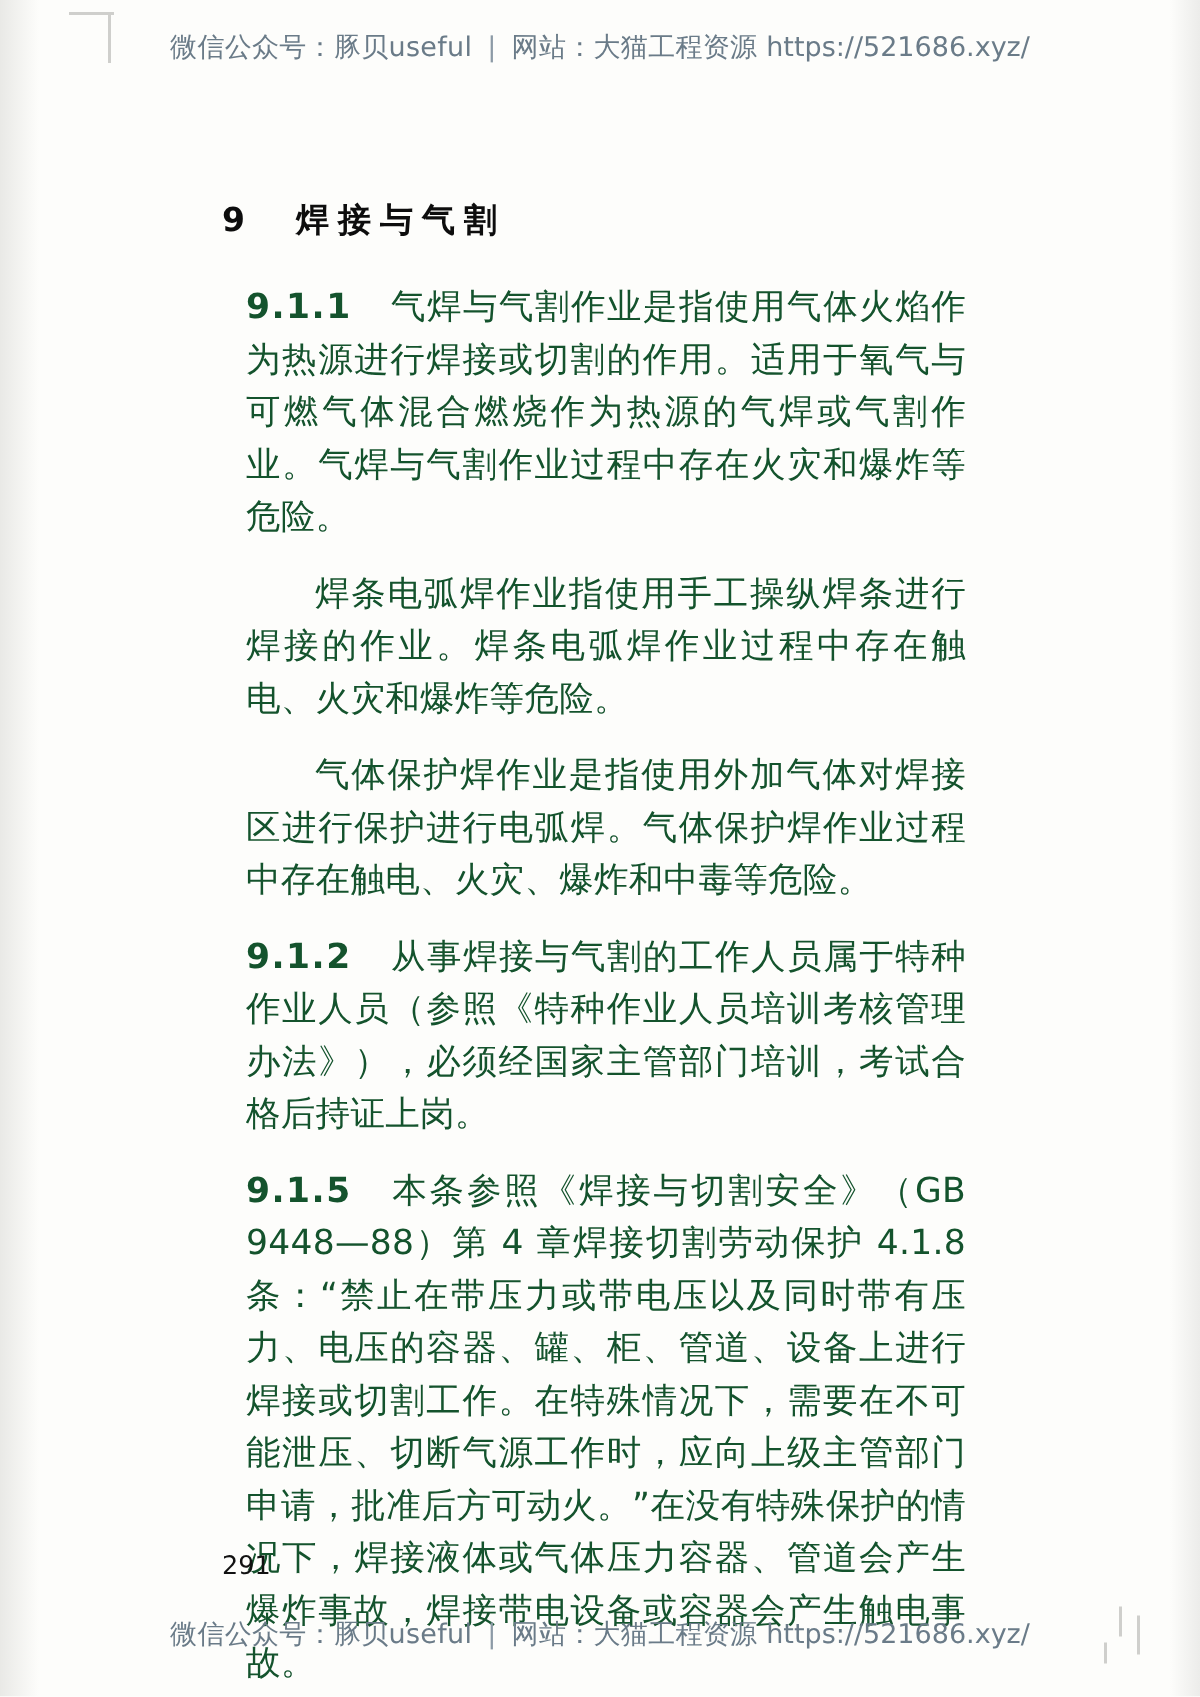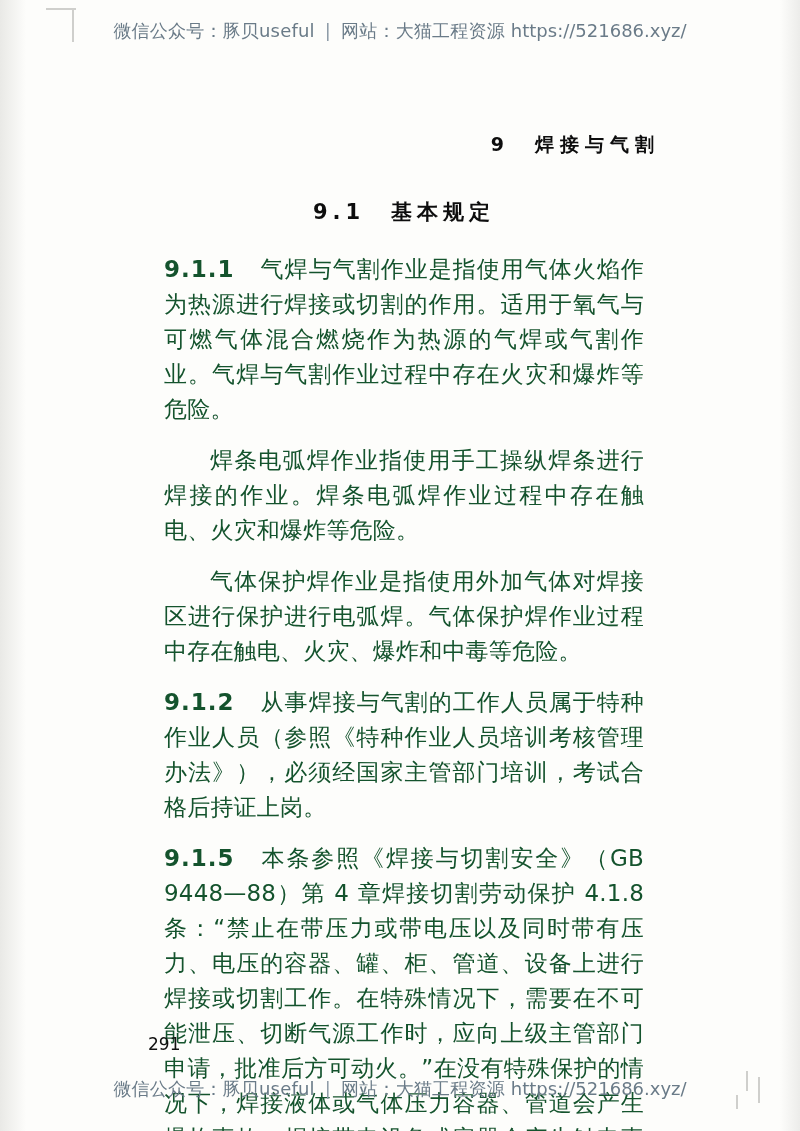--- a/index.html
+++ b/index.html
@@ -73,22 +73,22 @@
   .content {
     position: absolute;
     left: 148px;
     top: 132px;
     width: 512px;
   }
 
   h1.chapter-title {
     font-family: "DejaVu Sans", "Liberation Sans", sans-serif;
     font-weight: bold;
-    font-size: 19px;
-    text-align: right;
+    font-size: 22px;
+    text-align: left;
     margin: 0 0 0 0;
     letter-spacing: 6px;
     color: #0d0d0d;
   }
   h2.section-title {
     font-family: "DejaVu Sans", "Liberation Sans", sans-serif;
     font-weight: bold;
     font-size: 21px;
     text-align: center;
     margin: 40px 0 0 0;
@@ -143,21 +143,20 @@
   <span class="scan-mark mark-br-1"></span>
   <span class="scan-mark mark-br-2"></span>
   <span class="scan-mark mark-br-3"></span>
 
   <div class="watermark watermark-top">
     <span class="wm-seg">微信公众号：</span><span class="wm-seg">豚贝useful</span><span class="sep">|</span><span class="wm-seg">网站：</span><span class="wm-seg">大猫工程资源</span>&nbsp;<span class="wm-seg wm-url">https://521686.xyz/</span>
   </div>
 
   <div class="content">
     <h1 class="chapter-title">9　焊接与气割</h1>
-    <h2 class="section-title">9.1　基本规定</h2>
 
     <div class="body-block">
 
       <p class="para clause"><span class="clause-no">9.1.1</span><span class="clause-gap"></span><span>气焊与气割作业是指使用气体火焰作为热源进行焊接或切割的作用。适用于氧气与可燃气体混合燃烧作为热源的气焊或气割作业。气焊与气割作业过程中存在火灾和爆炸等危险。</span></p>
 
       <p class="para indent">焊条电弧焊作业指使用手工操纵焊条进行焊接的作业。焊条电弧焊作业过程中存在触电、火灾和爆炸等危险。</p>
 
 
 
       <p class="para indent">气体保护焊作业是指使用外加气体对焊接区进行保护进行电弧焊。气体保护焊作业过程中存在触电、火灾、爆炸和中毒等危险。</p>

